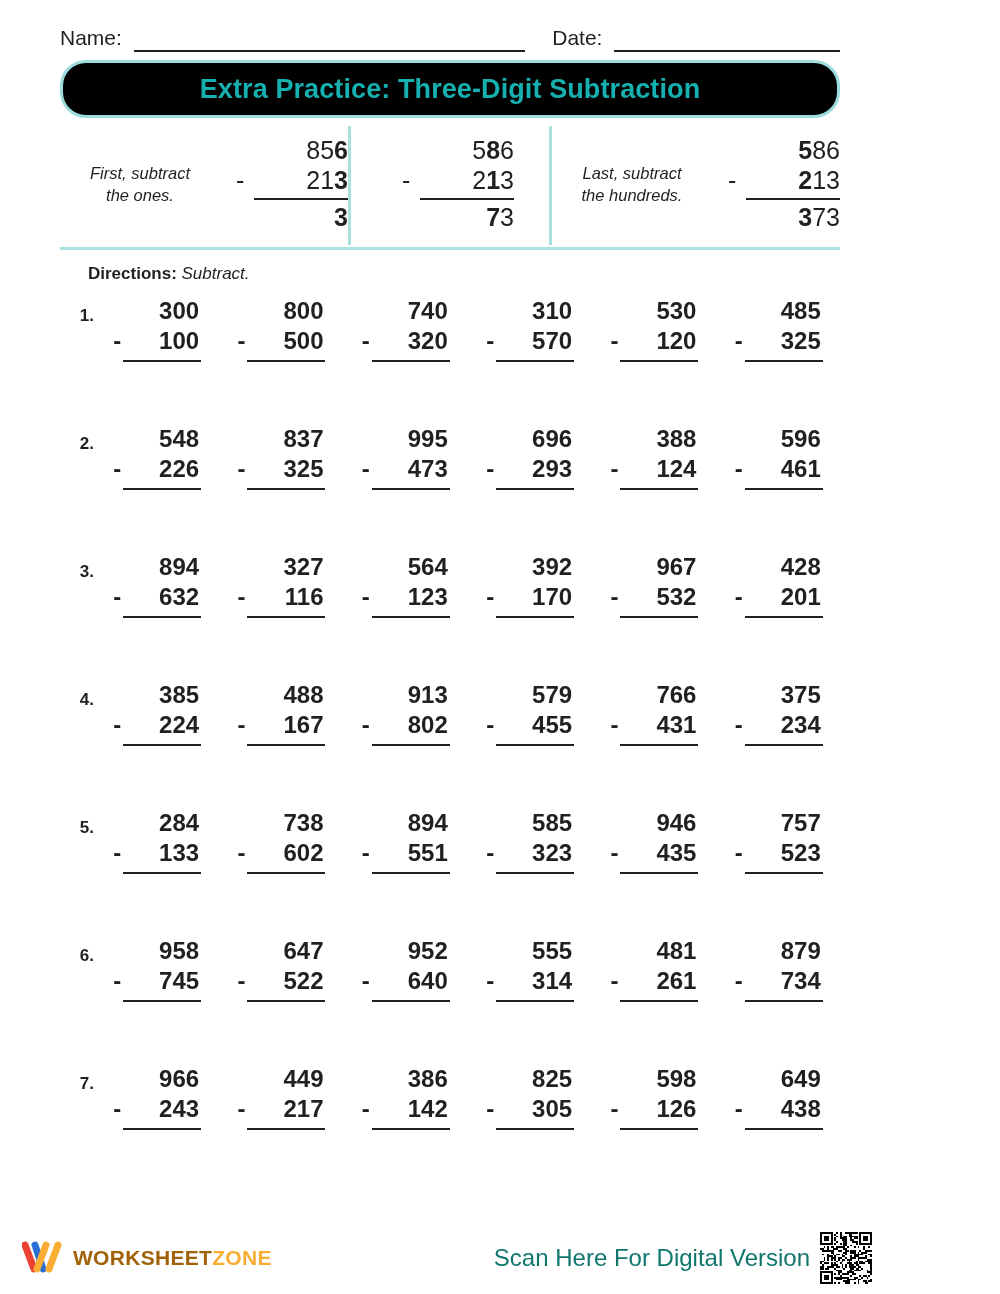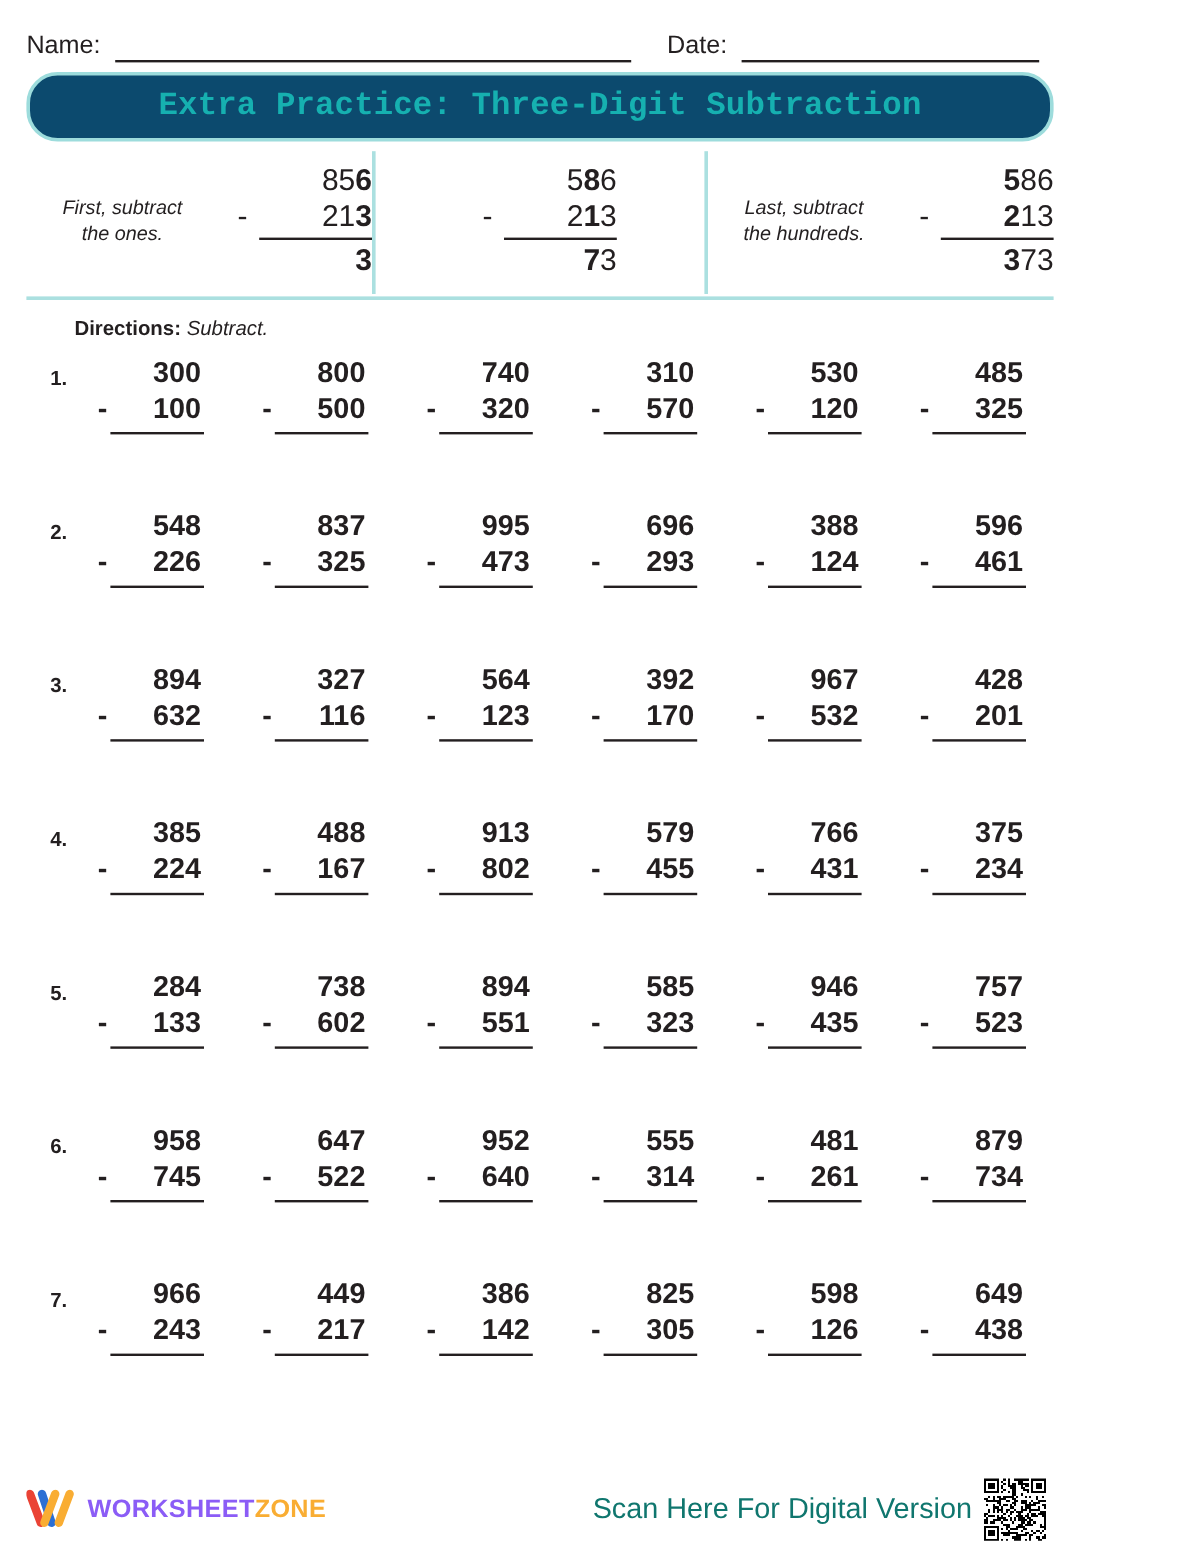--- a/index.html
+++ b/index.html
@@ -14,21 +14,21 @@
     color: #231f20;
     position: relative;
     overflow: hidden;
   }
 
   .page {
     position: relative;
     width: 900px;
     height: 1294px;
     box-sizing: border-box;
-    padding: 0 22px;
+    padding: 0 60px;
   }
 
   
   .namedate {
     display: flex;
     align-items: flex-end;
     height: 52px;
     padding-top: 16px;
     box-sizing: border-box;
   }
@@ -48,22 +48,21 @@
 
   
   .banner {
     margin-top: 8px;
     height: 52px;
     border: 3px solid #9ddcdc;
     border-radius: 26px;
     display: flex;
     align-items: center;
     justify-content: center;
-    background: #0c4a6e;
-    font-family: Liberation Mono, monospace;
+    background: #000000;
   }
   .banner-title {
     font-size: 27px;
     font-weight: bold;
     color: #16b0b0;
     letter-spacing: 0.1px;
   }
 
   
   .examples {
@@ -110,21 +109,21 @@
   .ex-ans {
     display: flex;
     justify-content: flex-end;
     white-space: pre;
   }
   .hl { font-weight: bold; }
 
   
   .directions {
     margin-top: 14px;
-    margin-left: 40px;
+    margin-left: 28px;
     font-size: 17px;
   }
   .directions .dir-word { font-weight: bold; }
   .directions .dir-text { font-style: italic; }
 
   
   .grid {
     margin-top: 12px;
   }
   .prow {
@@ -189,21 +188,21 @@
   .logo {
     display: flex;
     align-items: center;
   }
   .logo-mark { margin-right: 9px; display:block; }
   .logo-text {
     font-size: 21px;
     font-weight: bold;
     letter-spacing: 0.3px;
   }
-  .logo-worksheet { color: #8b5cf6; text-align: center; }
+  .logo-worksheet { color: #a16207; text-align: center; }
   .logo-zone { color: #f9ad33; }
 
   .scan {
     display: flex;
     align-items: center;
   }
   .scan-text {
     font-size: 24px;
     color: #0f766e;
     margin-right: 10px;

